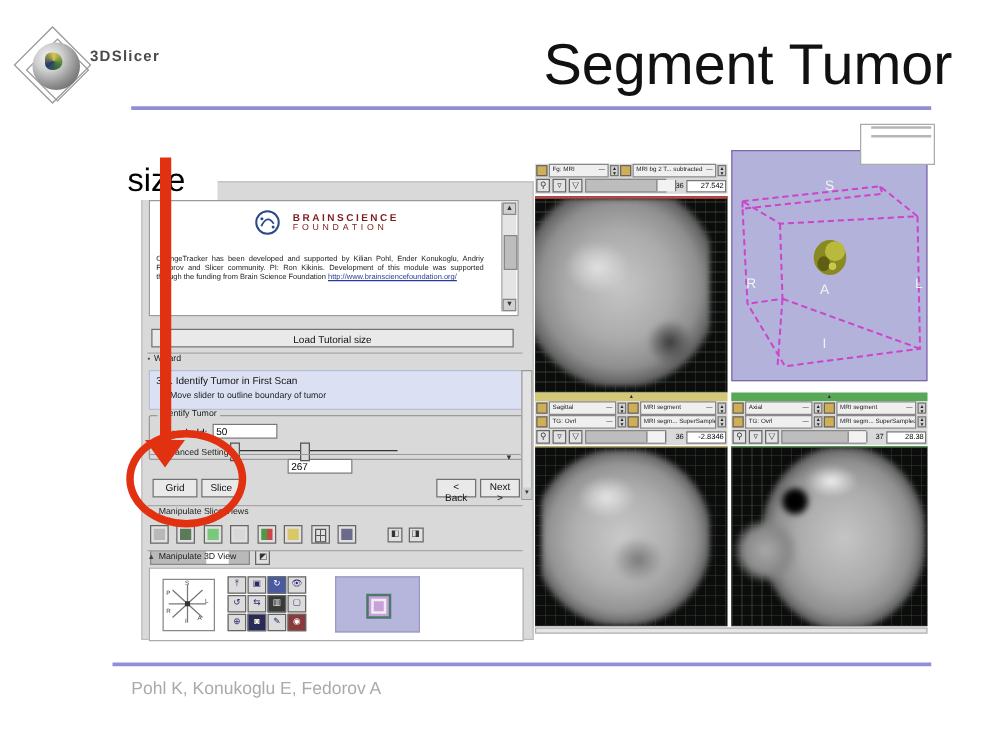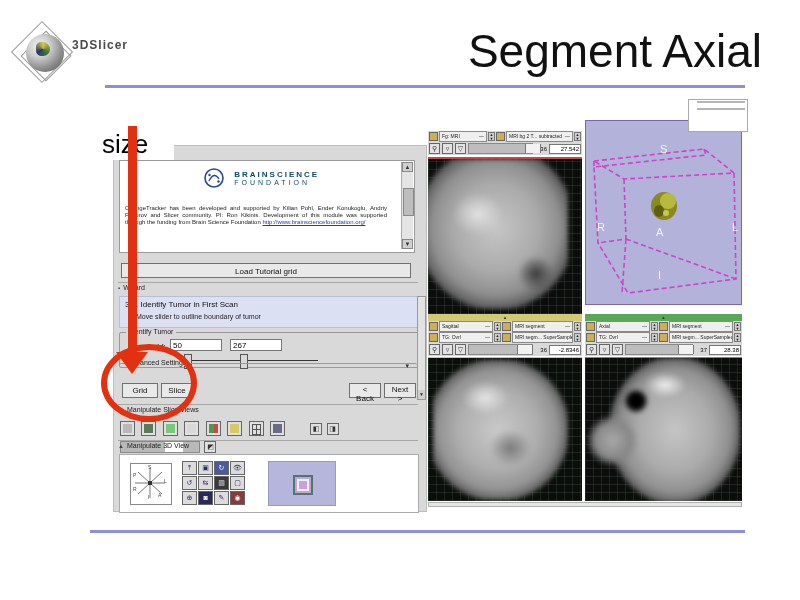--- a/index.html
+++ b/index.html
@@ -32,21 +32,21 @@
   .arrow-head{left:116px;top:352px;width:0;height:0;z-index:8;
               border-left:16px solid transparent;border-right:16px solid transparent;border-top:22px solid #e23110;}
   .red-ellipse{left:101px;top:344px;width:84px;height:66px;border:6px solid #e23110;border-radius:50%;z-index:8;background:transparent;}
 
   
   .app{left:113px;top:120px;width:632px;height:390px;}
   .panel{position:absolute;left:0;top:25px;width:312px;height:365px;background:#d9d9d9;border:1px solid #bdbdbd;}
   .infobox{position:absolute;left:5px;top:14px;width:294px;height:91px;background:#fff;border:1px solid #9a9a9a;}
   .brandrow{position:absolute;left:0;top:6px;width:282px;text-align:center;}
   .brand-logo{display:inline-block;vertical-align:middle;}
-  .brand-text{display:inline-block;vertical-align:middle;text-align:left;color:#0c4a6e;margin-left:5px;}
+  .brand-text{display:inline-block;vertical-align:middle;text-align:left;color:#7f1d1d;margin-left:5px;}
   .brand-l1{font-size:8px;font-weight:bold;letter-spacing:2px;}
   .brand-l2{font-size:7px;letter-spacing:3px;}
   .about{position:absolute;left:5px;top:44px;width:262px;font-size:6px;line-height:7px;color:#222;text-align:justify;}
   .link6{color:#2a3a9a;text-decoration:underline;}
   .vscroll{position:absolute;right:1px;top:1px;width:11px;height:87px;background:#e4e4e4;border-left:1px solid #aaa;}
   .varrow{position:absolute;left:0;width:11px;height:10px;background:#d0d0d0;border:1px solid #888;
           font-size:6px;line-height:9px;text-align:center;color:#333;box-sizing:border-box;}
   .vthumb{position:absolute;left:1px;top:26px;width:9px;height:26px;background:#bdbdbd;border:1px solid #888;}
   .btn{background:#e9e9e9;border:1px solid #707070;font-size:8px;text-align:center;color:#111;
        font-family:inherit;box-sizing:border-box;}
@@ -112,21 +112,21 @@
 
 <div class="slide">
 
   <div class="abs logo-mark">
     <span class="dia" style="left:2px;top:2px;width:42px;height:42px;"></span>
     <span class="dia" style="left:10px;top:10px;width:34px;height:34px;"></span>
     <span class="sphere"></span>
     <span class="sphere-core"></span>
   </div>
   <div class="abs logo-text">3DSlicer</div>
-  <div class="abs page-title">Segment Axial</div>
+  <div class="abs page-title">Segment Tumor</div>
   <div class="abs title-rule"></div>
 
   <div class="abs remnant-box"></div>
   <div class="abs remnant-line" style="left:697px;top:101px;width:48px;"></div>
   <div class="abs remnant-line" style="left:697px;top:108px;width:48px;"></div>
 
   <div class="abs app">
 
     <div class="panel">
 
@@ -144,34 +144,34 @@
           </span>
         </div>
         <div class="about"><span>ChangeTracker has been developed and supported by Kilian Pohl, Ender Konukoglu, Andriy Fedorov and Slicer community. PI: Ron Kikinis. Development of this module was supported through the funding from Brain Science Foundation </span><span class="link6">http://www.brainsciencefoundation.org/</span></div>
         <div class="vscroll">
           <span class="varrow" style="top:0;">▲</span>
           <span class="vthumb"></span>
           <span class="varrow" style="bottom:0;">▼</span>
         </div>
       </div>
 
-      <button class="btn load-btn">Load Tutorial grid</button>
+      <button class="btn load-btn">Load Tutorial size</button>
 
       <div class="sect" style="top:136px;"><span class="mk">▪</span><span>Wizard</span></div>
 
       <div class="stepbox">
         <div class="step-title">3/4. Identify Tumor in First Scan</div>
         <div class="step-hint">Move slider to outline boundary of tumor</div>
       </div>
 
       <div class="gbox" style="top:186px;width:298px;height:34px;">
         <span class="legend">Identify Tumor</span>
         <span class="thr-label">Threshold:</span>
         <span class="inputbox" style="left:50px;width:52px;">50</span>
-        <span class="inputbox" style="left:110px;width:52px;">267</span>
+        <span class="inputbox" style="left:110px;width:52px;margin-top:28px;">267</span>
         <span class="rangeline">
           <span class="rhandle" style="left:36px;"></span>
           <span class="rhandle" style="left:92px;"></span>
         </span>
       </div>
 
       <div class="gbox" style="top:217px;width:298px;height:18px;border-bottom:none;border-left:none;border-right:none;">
         <span class="legend">Advanced Settings</span>
         <span class="adv-caret">▾</span>
       </div>
@@ -393,14 +393,15 @@
     <div class="hscroll"></div>
   </div>
 
   <div class="abs ann-size">size</div>
 
   <div class="abs arrow-line"></div>
   <div class="abs arrow-head"></div>
   <div class="abs red-ellipse"></div>
 
   <div class="abs foot-rule"></div>
+  <div class="abs authors">Pohl K, Konukoglu E, Fedorov A</div>
 
 </div>
 
 </body></html>

